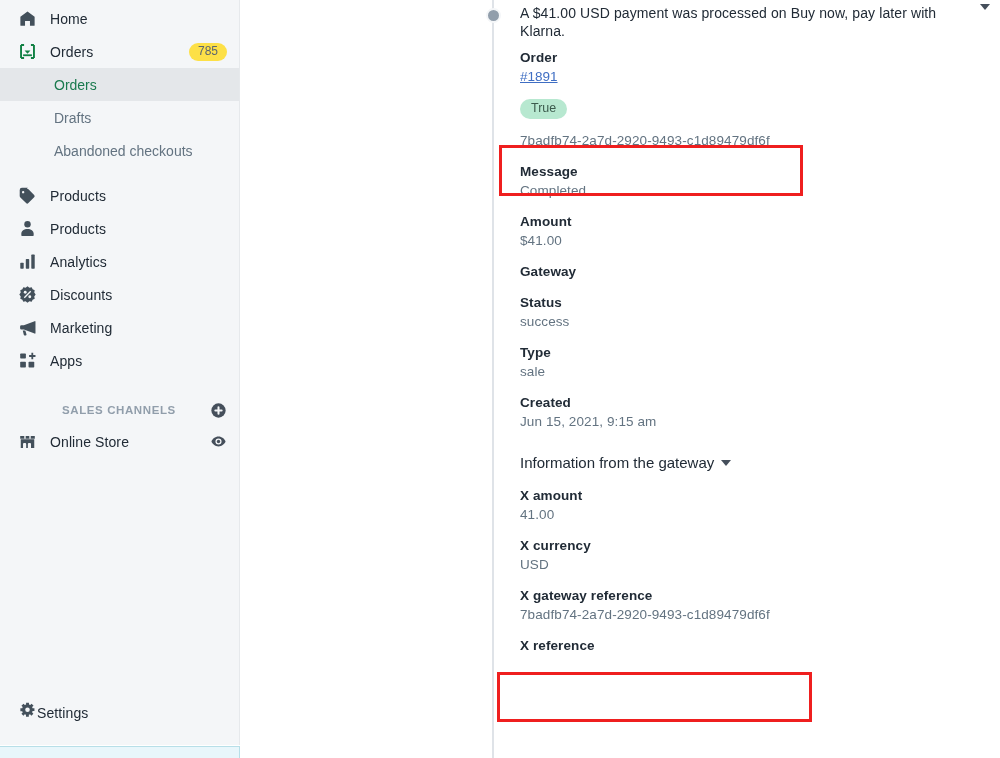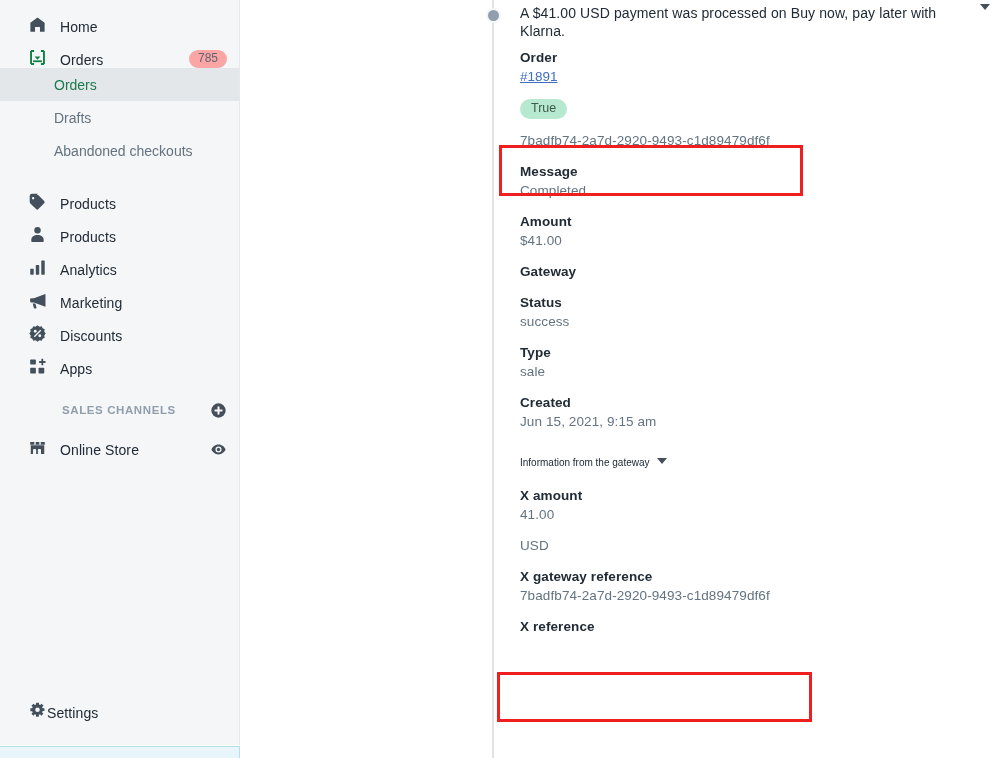--- a/index.html
+++ b/index.html
@@ -17,42 +17,42 @@
   
   #sidebar {
     position: absolute; left: 0; top: 0;
     width: 240px; height: 745px;
     background: #f4f6f8;
     border-right: 1px solid #e6e9ec;
   }
   .nav-list { padding-top: 2px; }
 
   .nav-item {
-    display: flex; align-items: flex-end;
+    display: flex; align-items: center;
     height: 33px;
-    padding: 0 12px 0 26px;
+    padding: 0 12px 0 16px;
     cursor: pointer;
     position: relative;
   }
   .nav-item .ico {
     width: 22px; height: 22px;
     margin-right: 12px;
     display: flex; align-items: center; justify-content: center;
     flex: 0 0 22px;
   }
   .nav-item .ico svg { display: block; }
   .nav-label {
     font-size: 14px;
     color: #212b36;
     letter-spacing: .1px;
     white-space: nowrap;
   }
   .nav-badge {
     margin-left: auto;
-    background: #fca5a5;
+    background: #fde047;
     color: #5c6670;
     font-size: 12px;
     border-radius: 10px;
     padding: 2px 9px 3px;
     line-height: 13px;
   }
 
   
   .sub-item {
     display: flex; align-items: center;
@@ -75,21 +75,21 @@
     color: #919eab;
     letter-spacing: .6px;
     text-transform: uppercase;
     font-weight: bold;
     margin-left: 48px;
   }
   .sec-action { margin-left: auto; display: flex; align-items: center; }
 
   .settings-row {
     position: absolute;
-    left: 14px; bottom: 16px;
+    left: 4px; bottom: 16px;
     display: flex; align-items: center;
     height: 33px;
     padding-left: 14px;
     width: 100%;
     cursor: pointer;
   }
 
   
   #bottom-strip {
     position: absolute;
@@ -177,21 +177,21 @@
     display: inline-block;
     background: #b7e8d0;
     color: #3c5b4d;
     font-size: 12.5px;
     border-radius: 11px;
     padding: 2px 11px 3px;
     line-height: 15px;
     margin-top: 1px;
   }
   .section-toggle {
-    font-size: 10px;
+    font-size: 15px;
     color: #212b36;
     line-height: 19px;
     cursor: pointer;
     margin-top: 22px;
     margin-bottom: 14px;
   }
 
   
   .hl-box {
     position: absolute;
@@ -267,37 +267,37 @@
             <rect x="8.2" y="7.4" width="3.6" height="10.2" rx=".7" fill="#43505b"></rect>
             <rect x="14" y="2.6" width="3.6" height="15" rx=".7" fill="#43505b"></rect>
           </svg>
         </span>
         <span class="nav-label">Analytics</span>
       </div>
 
       <div class="nav-item">
         <span class="ico">
           <svg width="19" height="19" viewBox="0 0 20 20">
-            <path fill="#43505b" d="M17.5 3.3 6.2 7.5H3.6a1.4 1.4 0 0 0-1.4 1.4v1.9a1.4 1.4 0 0 0 1.4 1.4h2.6l11.3 4.2a.7.7 0 0 0 .9-.7V4a.7.7 0 0 0-.9-.7"></path>
-            <path fill="#43505b" d="M5 13.2h2.7l1.2 3.9a.9.9 0 0 1-.9 1.2H7a.9.9 0 0 1-.9-.6z"></path>
-          </svg>
-        </span>
-        <span class="nav-label">Marketing</span>
-      </div>
-
-      <div class="nav-item">
-        <span class="ico">
-          <svg width="19" height="19" viewBox="0 0 20 20">
             <path fill="#43505b" d="m10 1.4 2 1.5 2.4-.5 1 2.2 2.2 1-.5 2.4 1.5 2-1.5 2 .5 2.4-2.2 1-1 2.2-2.4-.5-2 1.5-2-1.5-2.4.5-1-2.2-2.2-1 .5-2.4-1.5-2 1.5-2-.5-2.4 2.2-1 1-2.2 2.4.5z"></path>
             <circle cx="7.6" cy="7.6" r="1.5" fill="#f4f6f8"></circle>
             <circle cx="12.4" cy="12.4" r="1.5" fill="#f4f6f8"></circle>
             <path stroke="#f4f6f8" stroke-width="1.4" d="M13.4 6.6 6.6 13.4"></path>
           </svg>
         </span>
         <span class="nav-label">Discounts</span>
+      </div>
+
+      <div class="nav-item">
+        <span class="ico">
+          <svg width="19" height="19" viewBox="0 0 20 20">
+            <path fill="#43505b" d="M17.5 3.3 6.2 7.5H3.6a1.4 1.4 0 0 0-1.4 1.4v1.9a1.4 1.4 0 0 0 1.4 1.4h2.6l11.3 4.2a.7.7 0 0 0 .9-.7V4a.7.7 0 0 0-.9-.7"></path>
+            <path fill="#43505b" d="M5 13.2h2.7l1.2 3.9a.9.9 0 0 1-.9 1.2H7a.9.9 0 0 1-.9-.6z"></path>
+          </svg>
+        </span>
+        <span class="nav-label">Marketing</span>
       </div>
 
       <div class="nav-item">
         <span class="ico">
           <svg width="19" height="19" viewBox="0 0 20 20">
             <rect x="2.3" y="2.6" width="6" height="5.4" rx=".8" fill="#43505b"></rect>
             <rect x="2.3" y="11.4" width="6" height="6" rx=".8" fill="#43505b"></rect>
             <rect x="11.1" y="11.4" width="6" height="6" rx=".8" fill="#43505b"></rect>
             <path fill="#43505b" d="M14.1 1.9h1.9v2.4h2.4v1.9H16v2.4h-1.9V6.2h-2.4V4.3h2.4z"></path>
           </svg>
@@ -404,20 +404,21 @@
       <div class="section-toggle">
         <span>Information from the gateway</span><span class="caret"></span>
       </div>
 
       <div id="gateway-fields">
         <div class="field">
           <div class="f-label">X amount</div>
           <div class="f-value">41.00</div>
         </div>
         <div class="field">
+          <div class="f-label">X currency</div>
           <div class="f-value">USD</div>
         </div>
         <div class="field">
           <div class="f-label">X gateway reference</div>
           <div class="f-value">7badfb74-2a7d-2920-9493-c1d89479df6f</div>
         </div>
         <div class="field">
           <div class="f-label">X reference</div>
 
         </div>

